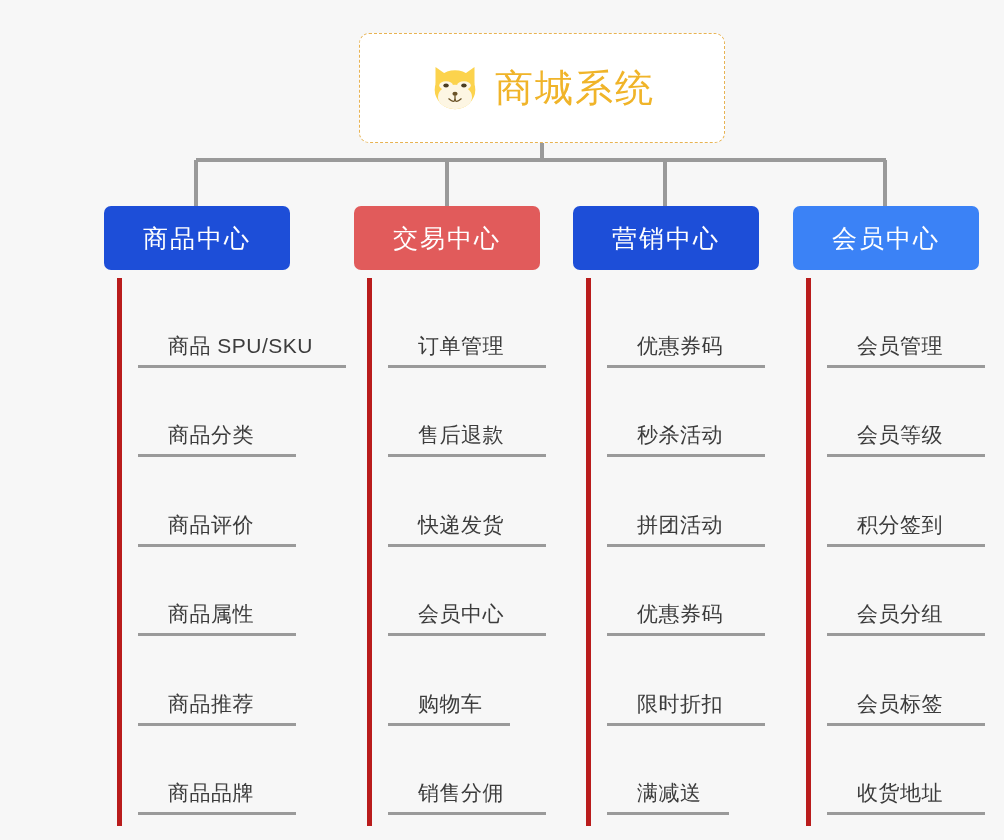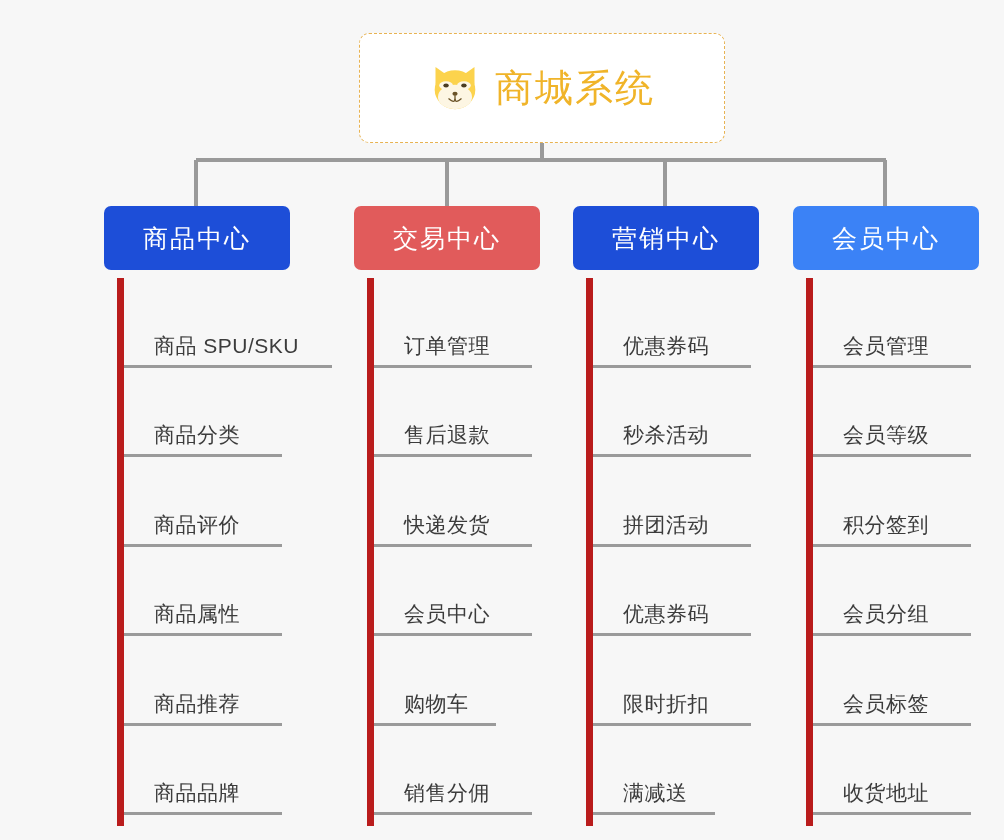--- a/index.html
+++ b/index.html
@@ -89,22 +89,22 @@
     font-size: 25px;
     letter-spacing: 2px;
     line-height: 1;
   }
 
   
   .leaf-list {
     position: relative;
     margin-left: 13px;
     margin-top: 8px;
-    padding-left: 0;
-    border-left: 7px solid #b91c1c;
+    padding-left: 16px;
+    border-left: 5px solid #b91c1c;
     height: 548px;
   }
   .leaf-item {
     position: relative;
     height: 89.5px;
     display: flex;
     align-items: flex-end;
     padding-left: 30px;
   }
   .leaf-label {

